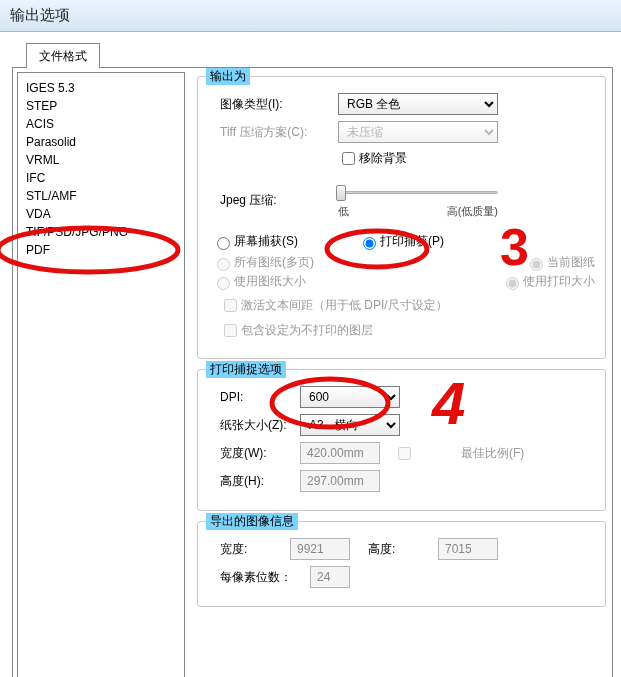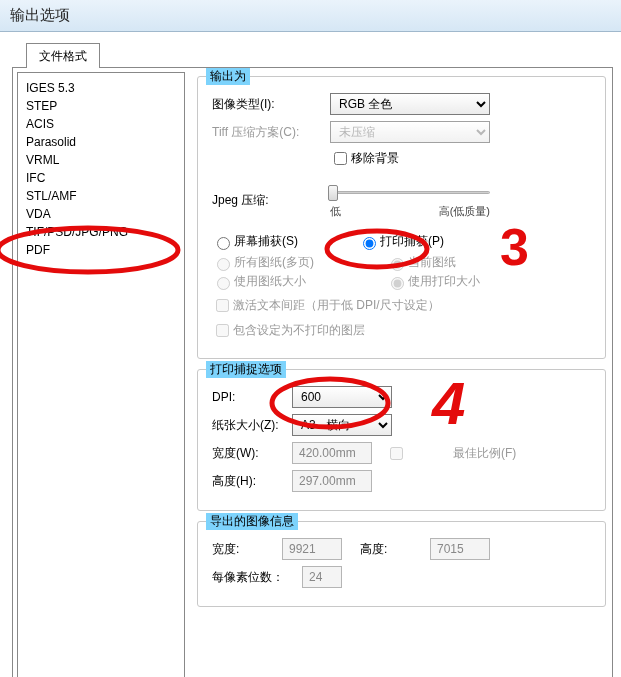--- a/index.html
+++ b/index.html
@@ -67,21 +67,21 @@
     position: absolute;
     top: -9px;
     left: 8px;
     background: #7dd3fc;
     padding: 0 4px;
     font-size: 12px;
   }
   .row {
     display: flex;
     align-items: center;
-    margin: 6px 0;
+    margin: 6px 8px;
   }
   .label {
     width: 118px;
     color: #000;
   }
   .label.disabled, .disabled { color: #9a9a9a; }
   select, .select {
     height: 22px;
     border: 1px solid #7a7a7a;
     background: linear-gradient(#fff,#ececec);
@@ -97,21 +97,21 @@
     padding: 2px 6px;
     font-size: 12px;
   }
   input[type=text].txt[readonly] {
     background: #f4f4f4;
     color: #888;
   }
   .chk { margin-right: 4px; vertical-align: middle; }
   .radio { margin-right: 4px; vertical-align: middle; }
   .radio-row { display: flex; gap: 60px; margin: 6px 0 4px 0; }
-  .radio-row2 { display: flex; gap: 24px; margin: 2px 0; }
+  .radio-row2 { display: flex; gap: 24px; margin: 2px 0; justify-content: space-between; }
   .radio-label { display: inline-flex; align-items: center; }
   .slider-wrap {
     flex: 1;
     display: flex;
     flex-direction: column;
   }
   .slider-track {
     position: relative;
     height: 20px;
     width: 160px;

